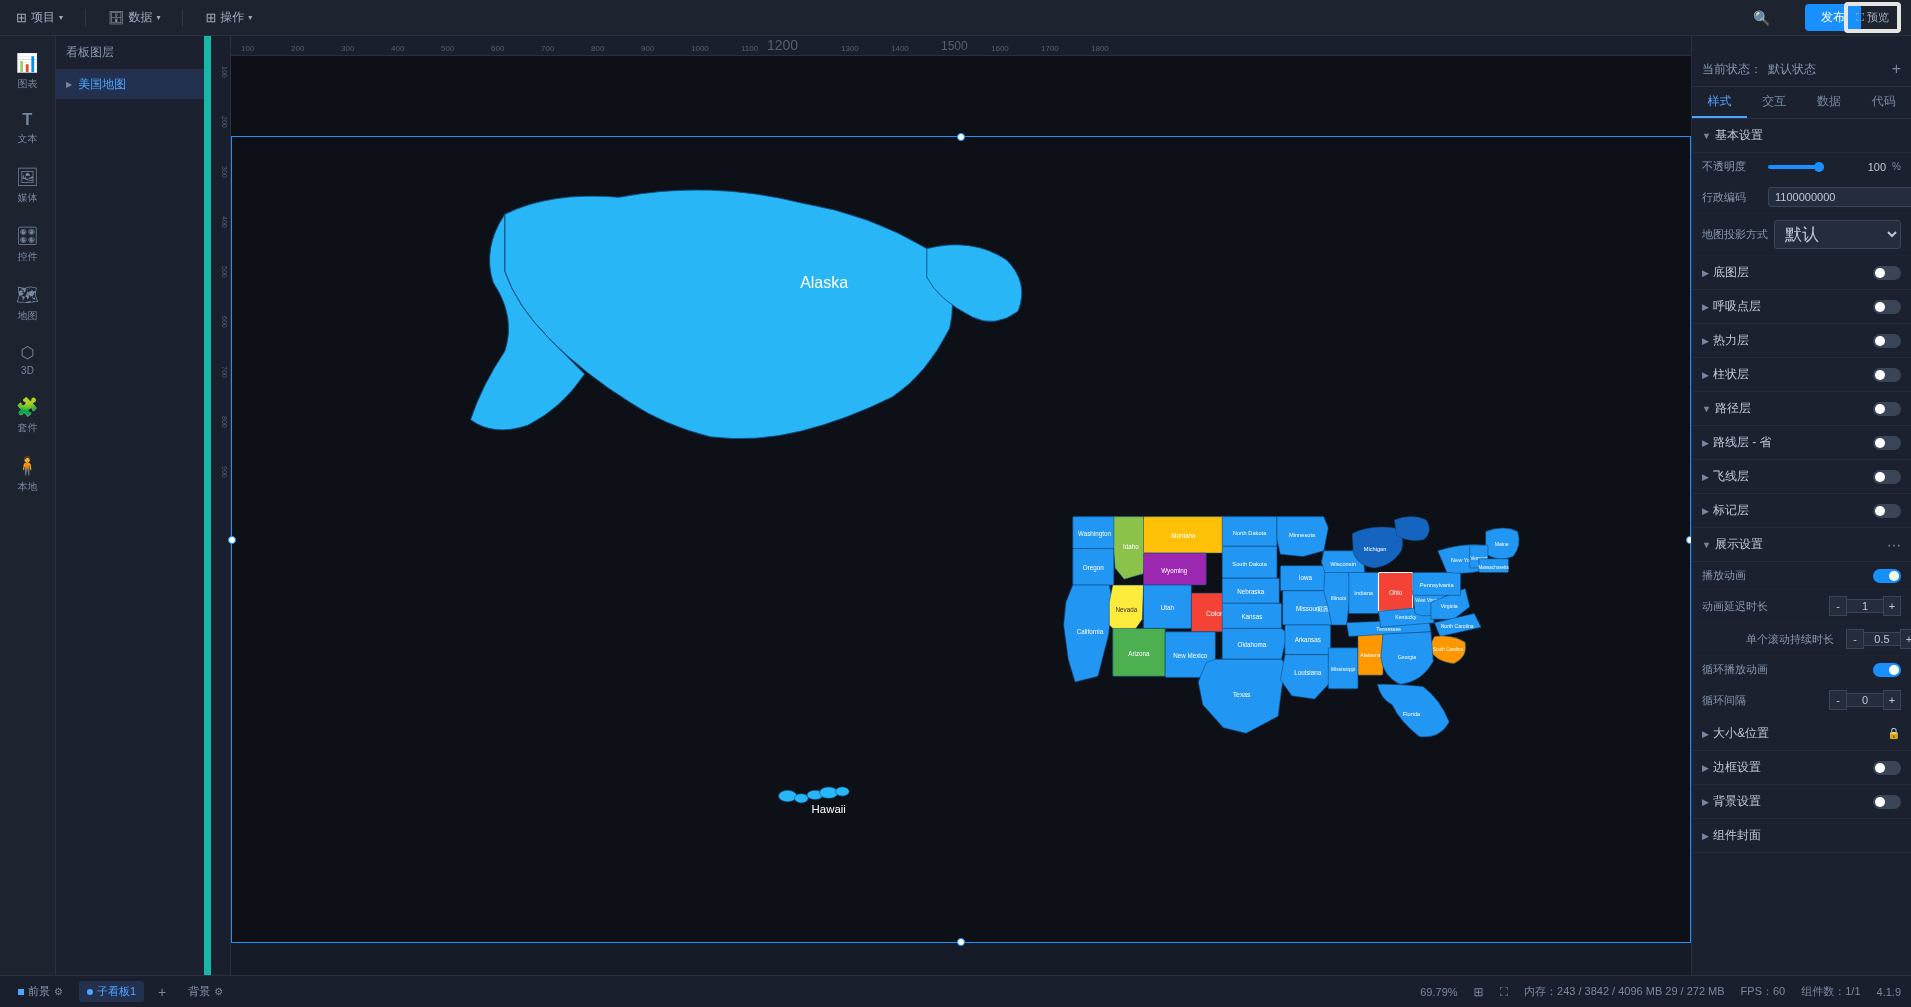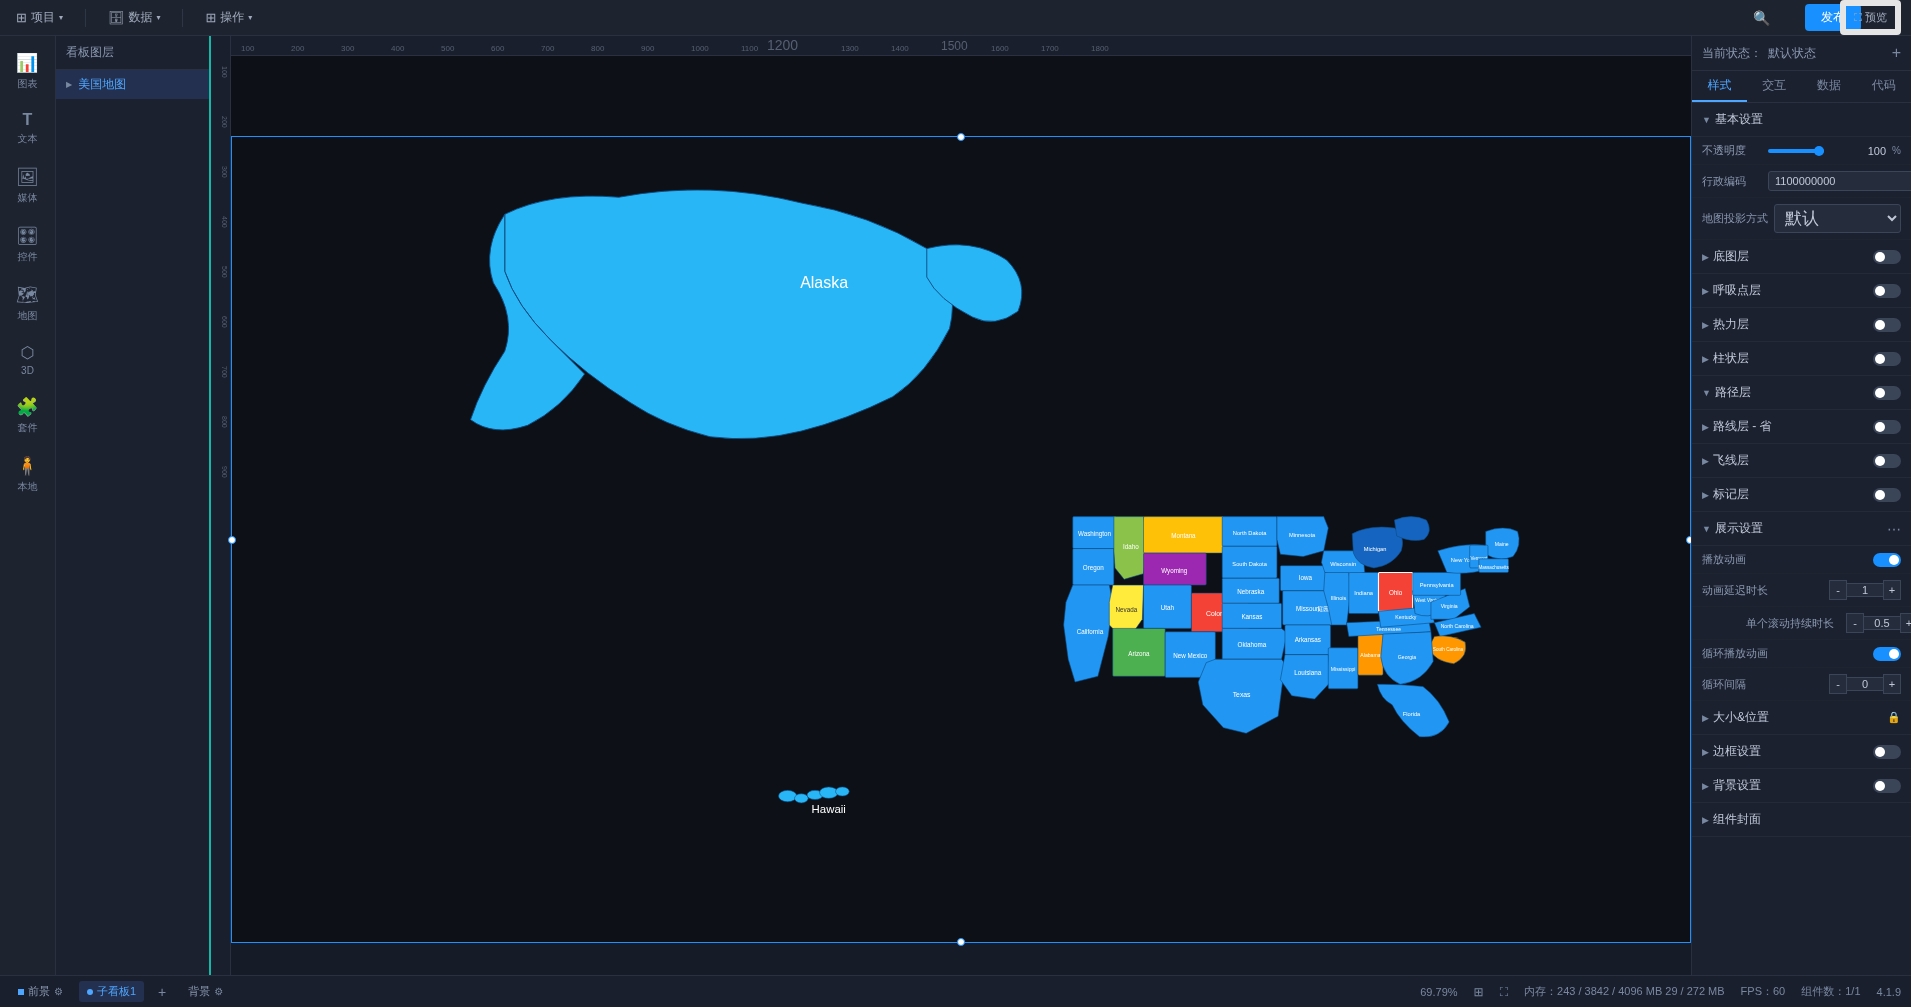--- a/index.html
+++ b/index.html
@@ -38,21 +38,21 @@
       border-radius: 4px;
       padding: 5px 16px;
       cursor: pointer;
       font-size: 12px;
     }
     .fullscreen-btn {
       position: absolute;
       right: 10px;
       background: transparent;
       color: #a0aabb;
-      border: 6px solid #e5e5e5;
+      border: 4px solid #e5e5e5;
       border-radius: 4px;
       padding: 4px 8px;
       cursor: pointer;
       font-size: 11px;
     }
     .search-icon-top {
       position: absolute;
       right: 140px;
       color: #a0aabb;
       cursor: pointer;
@@ -90,21 +90,21 @@
       width: 50px;
       text-align: center;
       font-size: 10px;
     }
     .icon-sidebar-item .icon-glyph { font-size: 18px; }
 
     
     .layers-panel {
       width: 155px;
       background: #1c2130;
-      border-right: 2px solid #14b8a6;
+      border-right: 7px solid #14b8a6;
       display: flex;
       flex-direction: column;
       flex-shrink: 0;
     }
     .layers-header {
       padding: 8px 10px;
       font-size: 12px;
       color: #8898b0;
       border-bottom: 1px solid #2a3040;
       display: flex;
@@ -217,20 +217,21 @@
       overflow-y: auto;
     }
     .right-panel::-webkit-scrollbar { width: 4px; }
     .right-panel::-webkit-scrollbar-thumb { background: #3a4558; }
     .panel-header {
       padding: 8px 10px;
       display: flex;
       align-items: center;
       justify-content: space-between;
       border-bottom: 1px solid #2a3040;
+      margin-top: 16px;
     }
     .panel-header-left { display: flex; align-items: center; gap: 6px; font-size: 12px; color: #8898b0; }
     .panel-add-btn { color: #7888a0; cursor: pointer; font-size: 16px; }
     .panel-tabs {
       display: flex;
       border-bottom: 1px solid #2a3040;
     }
     .panel-tab {
       flex: 1;
       text-align: center;

